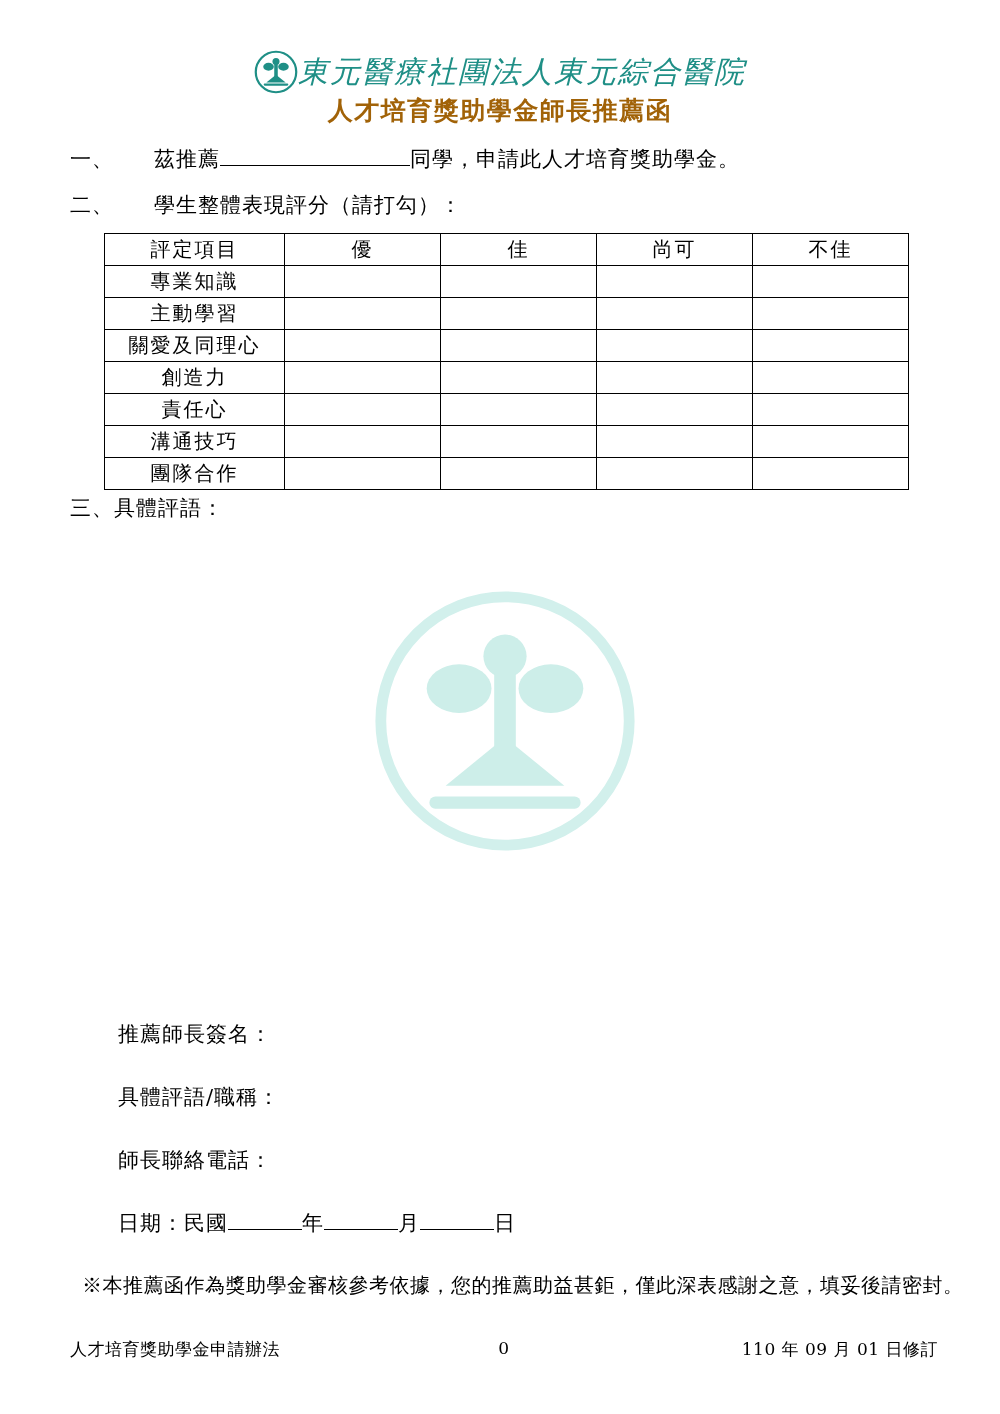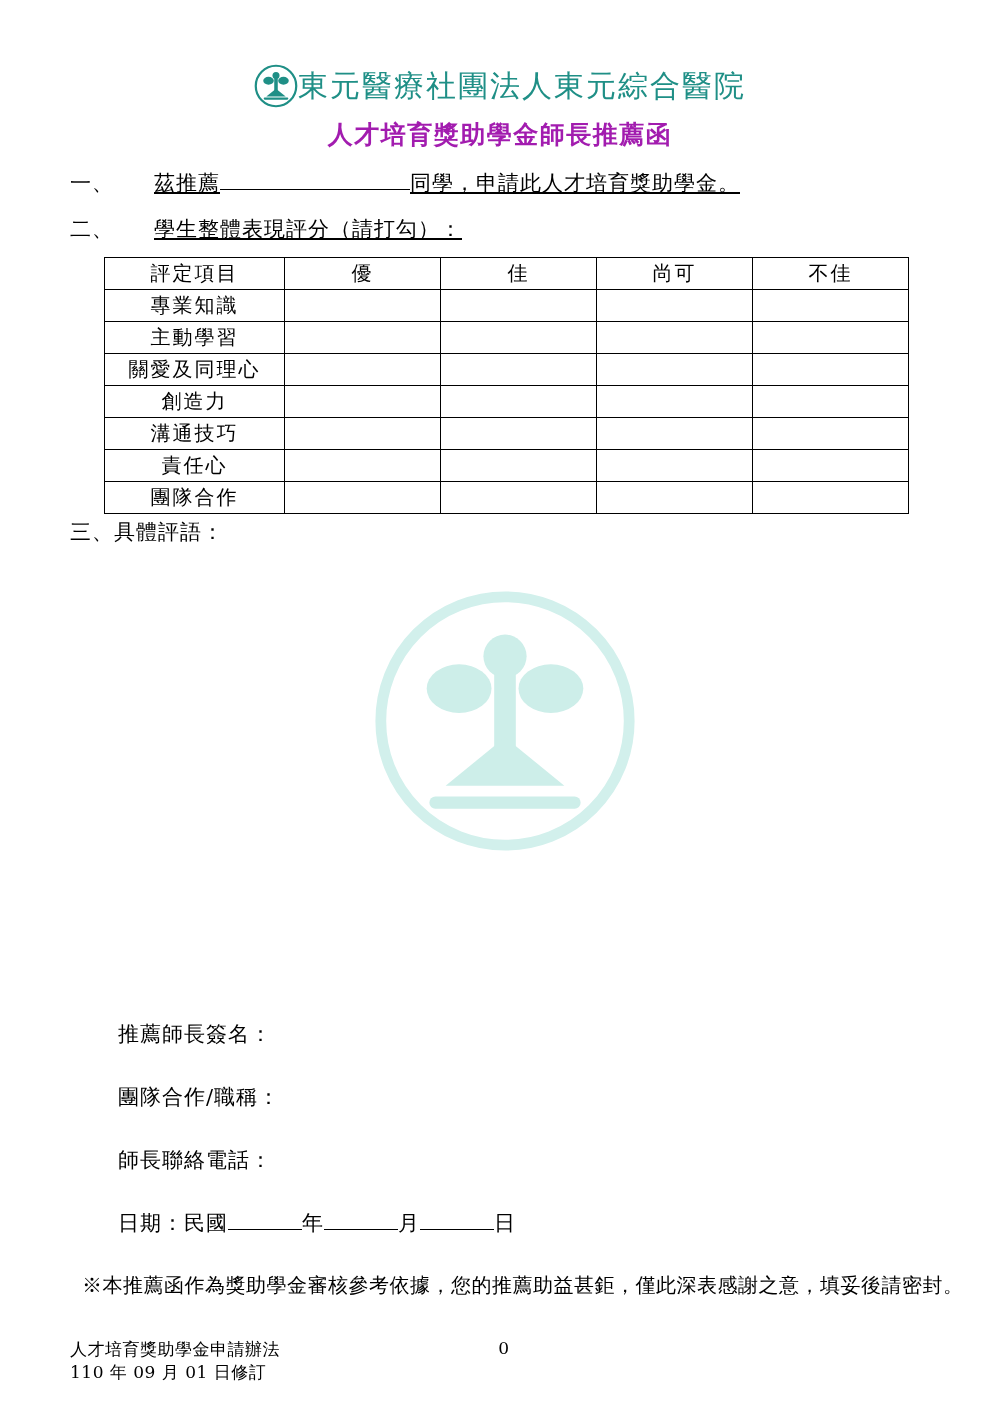--- a/index.html
+++ b/index.html
@@ -21,59 +21,58 @@
     width: 1000px;
     height: 1414px;
     box-sizing: border-box;
   }
 
   
   .org-header {
     display: flex;
     align-items: center;
     justify-content: center;
-    padding-top: 64px;
+    padding-top: 50px;
+    font-style: italic;
   }
   .org-logo {
     width: 44px;
     height: 44px;
     flex: 0 0 auto;
   }
   .org-name {
     font-size: 30px;
     letter-spacing: 2px;
     color: #1f8f86;
     font-family: "DejaVu Serif", "Liberation Serif", serif;
     white-space: nowrap;
   }
   .doc-title {
     text-align: center;
     font-size: 25px;
     font-weight: bold;
     letter-spacing: 1.5px;
-    margin-top: 10px;
-    color: #a21caf;
+    color: #a16207;
   }
 
   
   .item-row {
     display: flex;
     align-items: baseline;
     font-size: 21px;
     letter-spacing: 1px;
     margin-top: 18px;
     padding-left: 70px;
   }
   .item-num {
     width: 84px;
     flex: 0 0 auto;
   }
   .item-text {
     white-space: nowrap;
-    text-decoration: underline;
   }
   .blank-line {
     display: inline-block;
     min-width: 190px;
     border-bottom: 1.5px solid #000;
     height: 20px;
   }
   .blank-short {
     display: inline-block;
     min-width: 74px;
@@ -153,21 +152,20 @@
   .footer {
     position: absolute;
     left: 70px;
     right: 62px;
     top: 1338px;
     display: flex;
     justify-content: space-between;
     align-items: baseline;
     font-size: 17px;
     letter-spacing: 0.5px;
-    flex-direction: column;
   }
   .footer .center {
     position: absolute;
     left: 0; right: 0;
     text-align: center;
   }
 </style>
 </head>
 <body>
 
@@ -243,28 +241,28 @@
           <td></td>
         </tr>
         <tr>
           <td>創造力</td>
           <td></td>
           <td></td>
           <td></td>
           <td></td>
         </tr>
         <tr>
+          <td>責任心</td>
+          <td></td>
+          <td></td>
+          <td></td>
+          <td></td>
+        </tr>
+        <tr>
           <td>溝通技巧</td>
-          <td></td>
-          <td></td>
-          <td></td>
-          <td></td>
-        </tr>
-        <tr>
-          <td>責任心</td>
           <td></td>
           <td></td>
           <td></td>
           <td></td>
         </tr>
         <tr>
           <td>團隊合作</td>
           <td></td>
           <td></td>
           <td></td>
@@ -286,21 +284,21 @@
       <path d="M50 56 L28 74 L72 74 Z" fill="#cdeee9"></path>
       <rect x="22" y="78" width="56" height="4.5" rx="2.2" fill="#cdeee9"></rect>
     </svg>
   </div>
 
   <div class="sig-block">
     <div class="sig-line">
       <span>推薦師長簽名：</span>
     </div>
     <div class="sig-line">
-      <span>團隊合作/職稱：</span>
+      <span>具體評語/職稱：</span>
     </div>
     <div class="sig-line">
       <span>師長聯絡電話：</span>
     </div>
     <div class="sig-line">
       <span>日期：民國</span><span class="blank-short"></span><span>年</span><span class="blank-short"></span><span>月</span><span class="blank-short"></span><span>日</span>
     </div>
   </div>
 
   <div class="note">※本推薦函作為獎助學金審核參考依據，您的推薦助益甚鉅，僅此深表感謝之意，填妥後請密封。</div>

